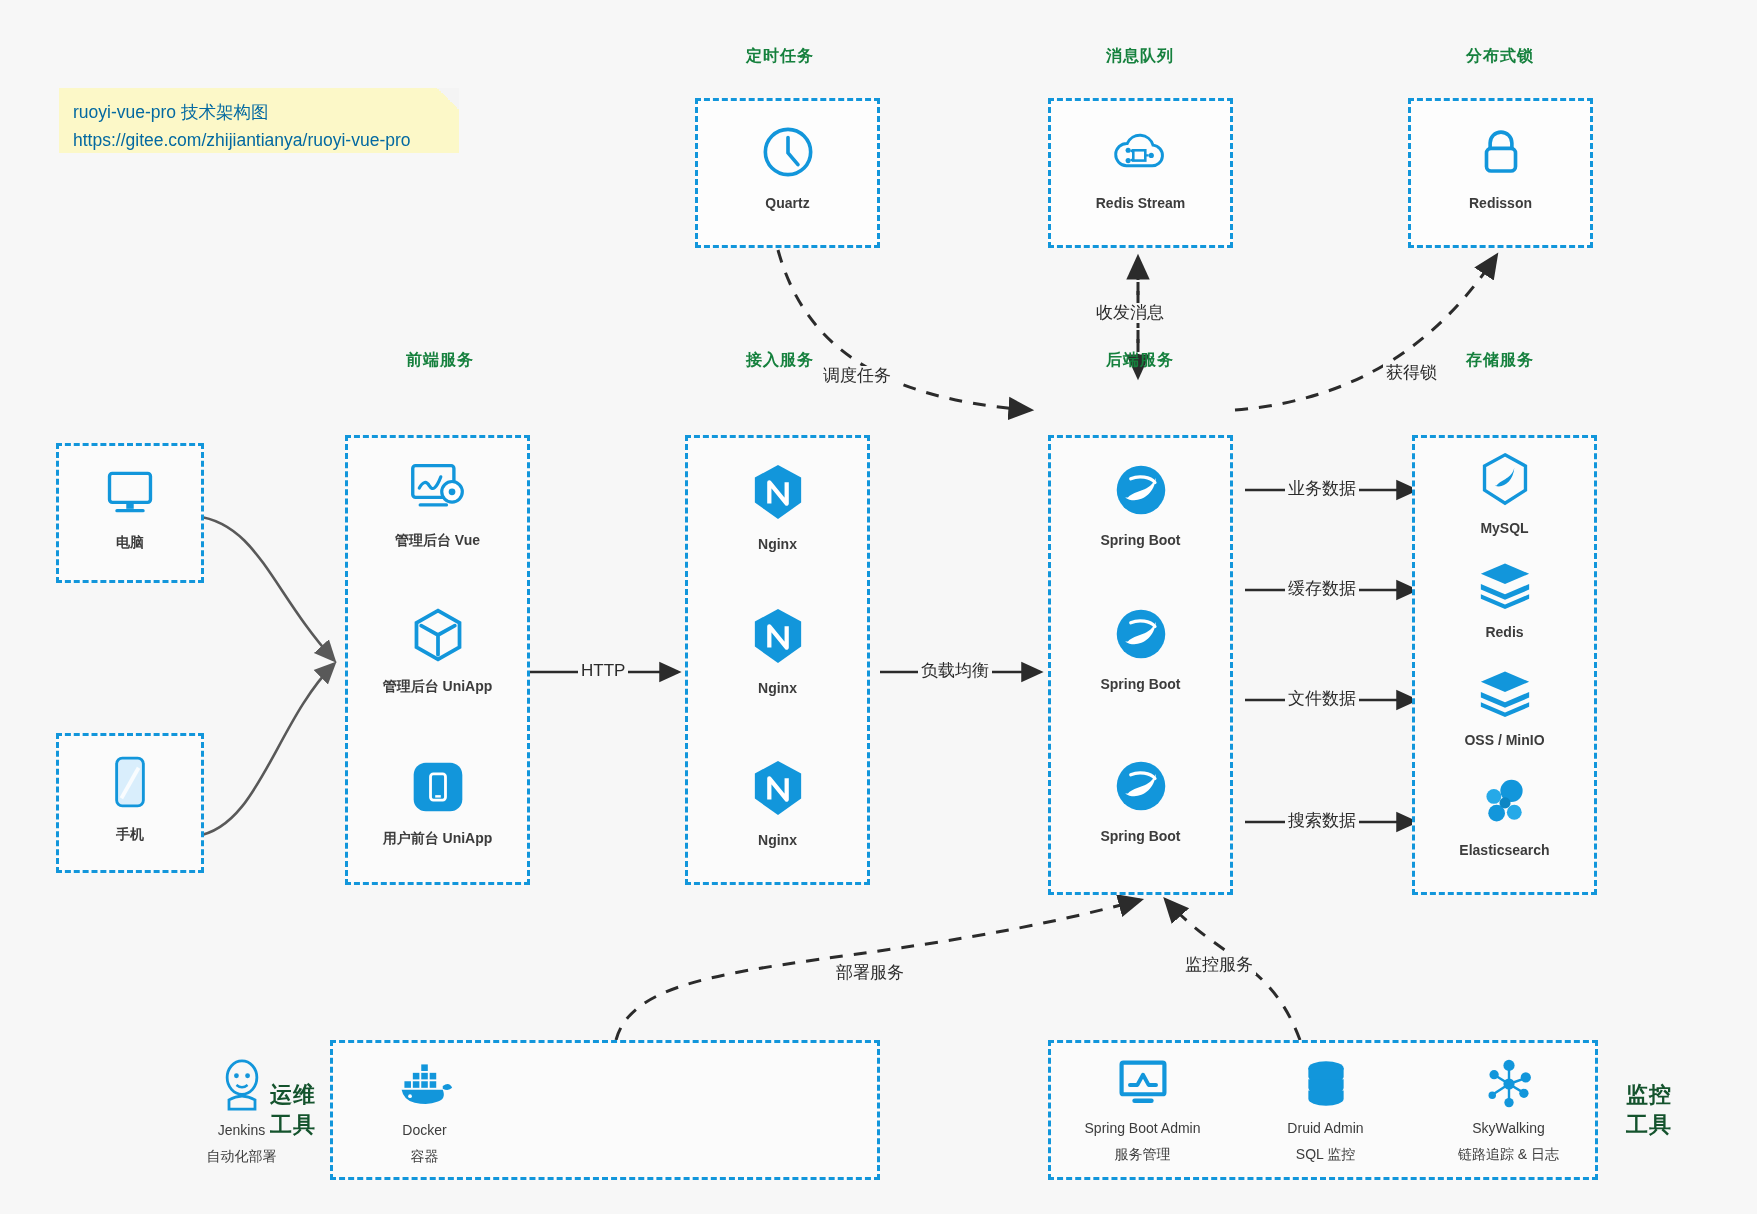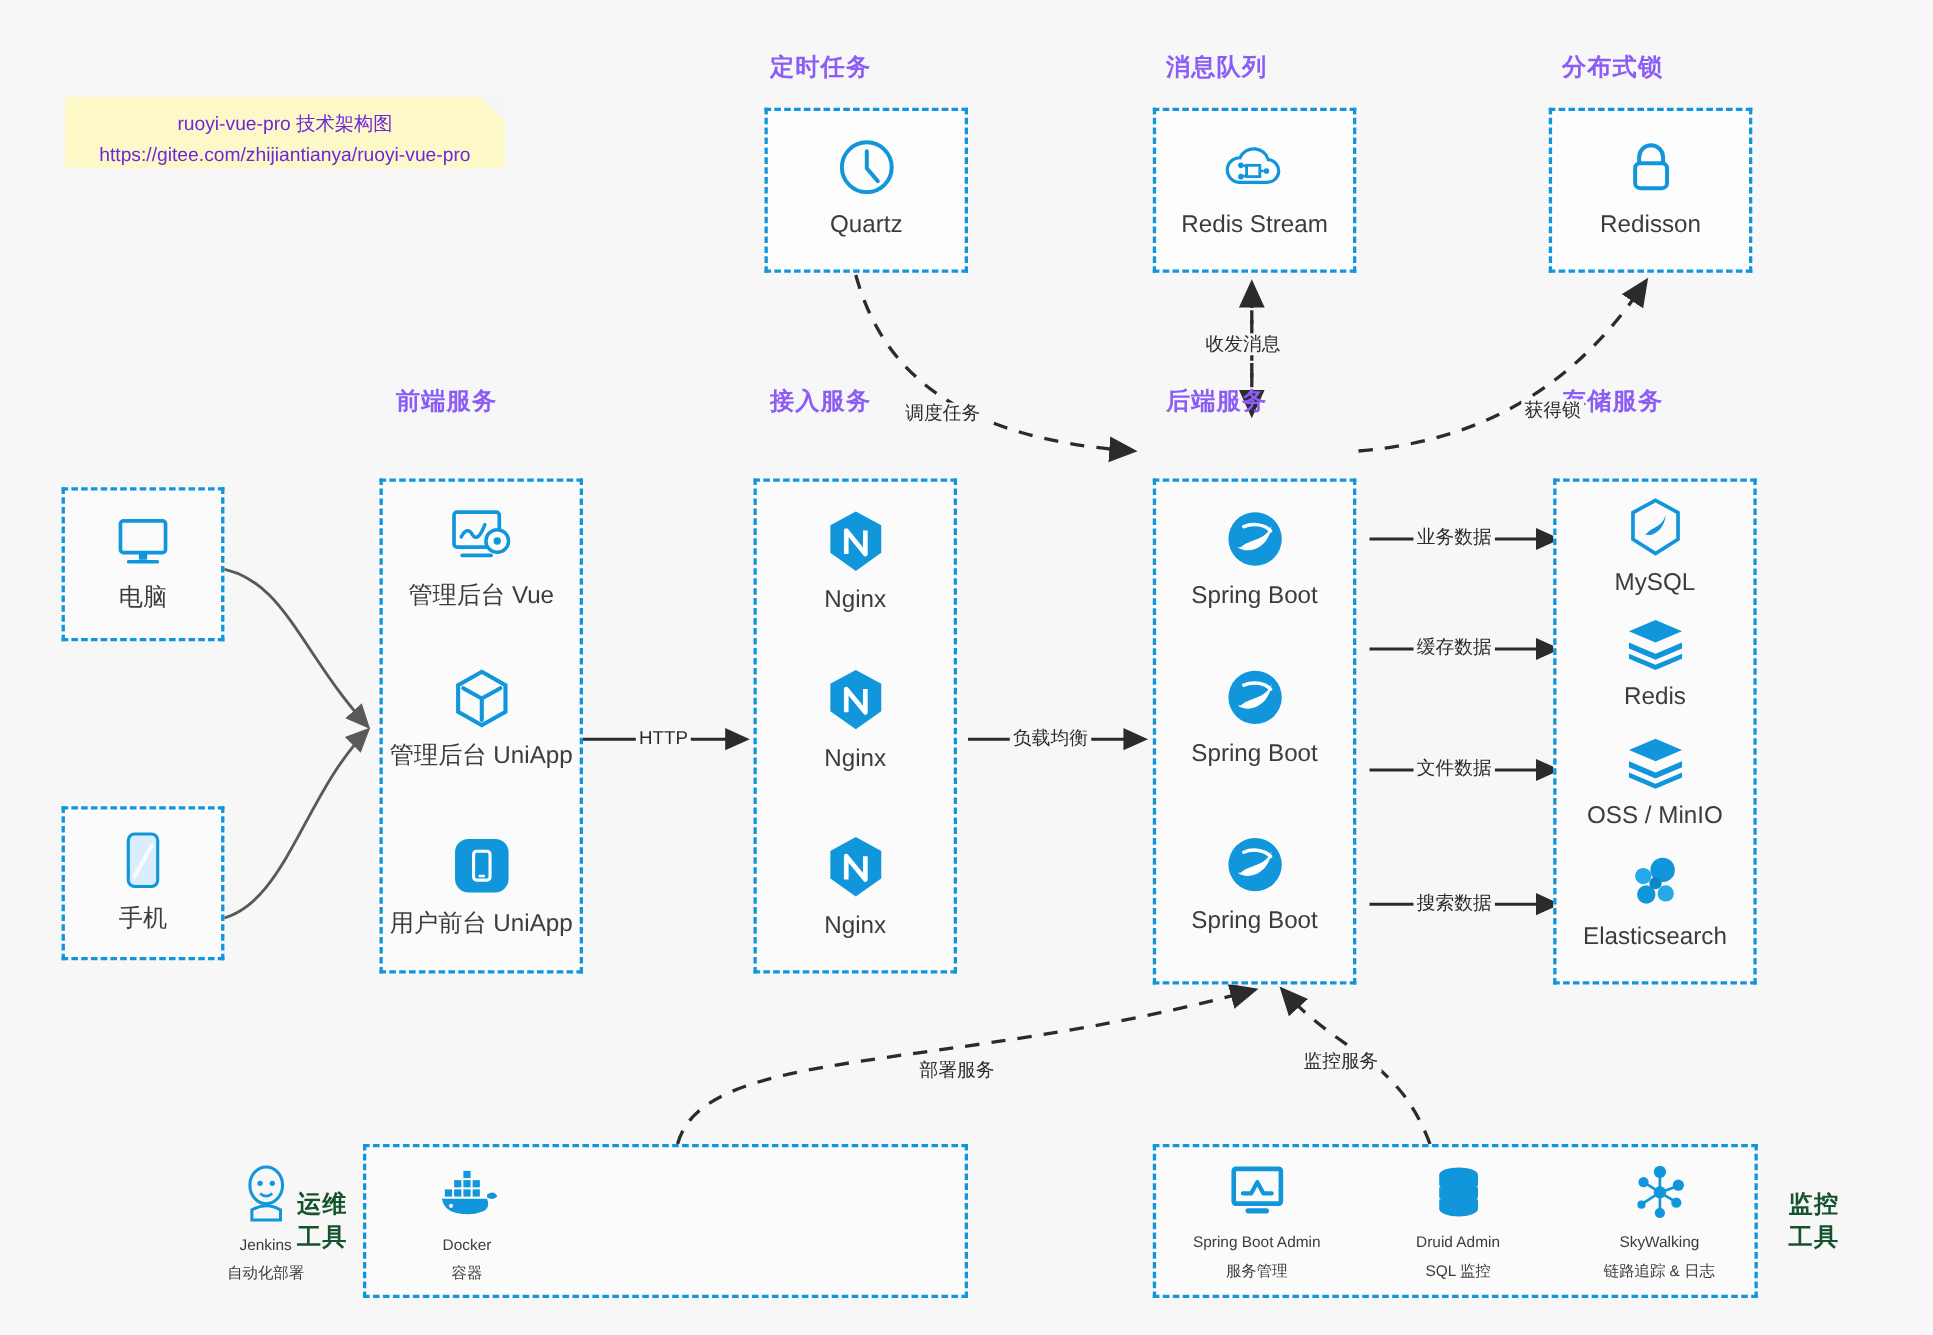--- a/index.html
+++ b/index.html
@@ -14,54 +14,54 @@
   .canvas{position:absolute;inset:0;}
   svg.wires{position:absolute;left:0;top:0;width:1757px;height:1214px;pointer-events:none;}
 
   
   .note{
     position:absolute;left:59px;top:88px;width:400px;height:65px;
     background:#fcf8c8;
     box-shadow:0 0 0 0 transparent;
     padding:10px 14px 0 14px;
     box-sizing:border-box;
-    font-size:17.5px;line-height:28px;color:#6d28d9;
+    font-size:17.5px;line-height:28px;color:#0369a1;
     white-space:nowrap;
-    text-align:center;
   }
   .note .fold{
     position:absolute;right:0;top:0;width:22px;height:22px;
     background:linear-gradient(225deg,#f4f4f4 0 50%,transparent 50% 100%);
   }
 
   
   .gtitle{
-    position:absolute;color:#8b5cf6;font-weight:bold;font-size:22px;
-    letter-spacing:1px;white-space:nowrap;
+    position:absolute;color:#15803d;font-weight:bold;font-size:16px;
+    letter-spacing:1px;white-space:nowrap;text-align:center;
   }
   .side-title{
     position:absolute;color:#14532d;font-weight:bold;font-size:22px;
     letter-spacing:1px;line-height:30px;text-align:center;white-space:nowrap;
   }
 
   
   .box{
     position:absolute;
     border:3px dashed #1296db;
     background:#fbfbfb;
     box-sizing:border-box;
   }
   .box.small{background:#fdfdfd;}
 
   
   .node{position:absolute;width:100%;left:0;text-align:center;}
   .node .ico{display:block;margin:0 auto;}
   .node .lbl{
-    display:block;font-size:22px;color:#3c3c3c;margin-top:6px;line-height:24px;
+    display:block;font-size:14px;color:#3c3c3c;margin-top:6px;line-height:24px;
     white-space:nowrap;
+    font-weight:bold;
   }
   .node .sub{
     display:block;font-size:14px;color:#3c3c3c;line-height:26px;white-space:nowrap;
   }
 
   
   .elabel{
     position:absolute;font-size:17px;color:#2b2b2b;background:#f7f7f7;
     padding:0 3px;white-space:nowrap;line-height:20px;
   }

